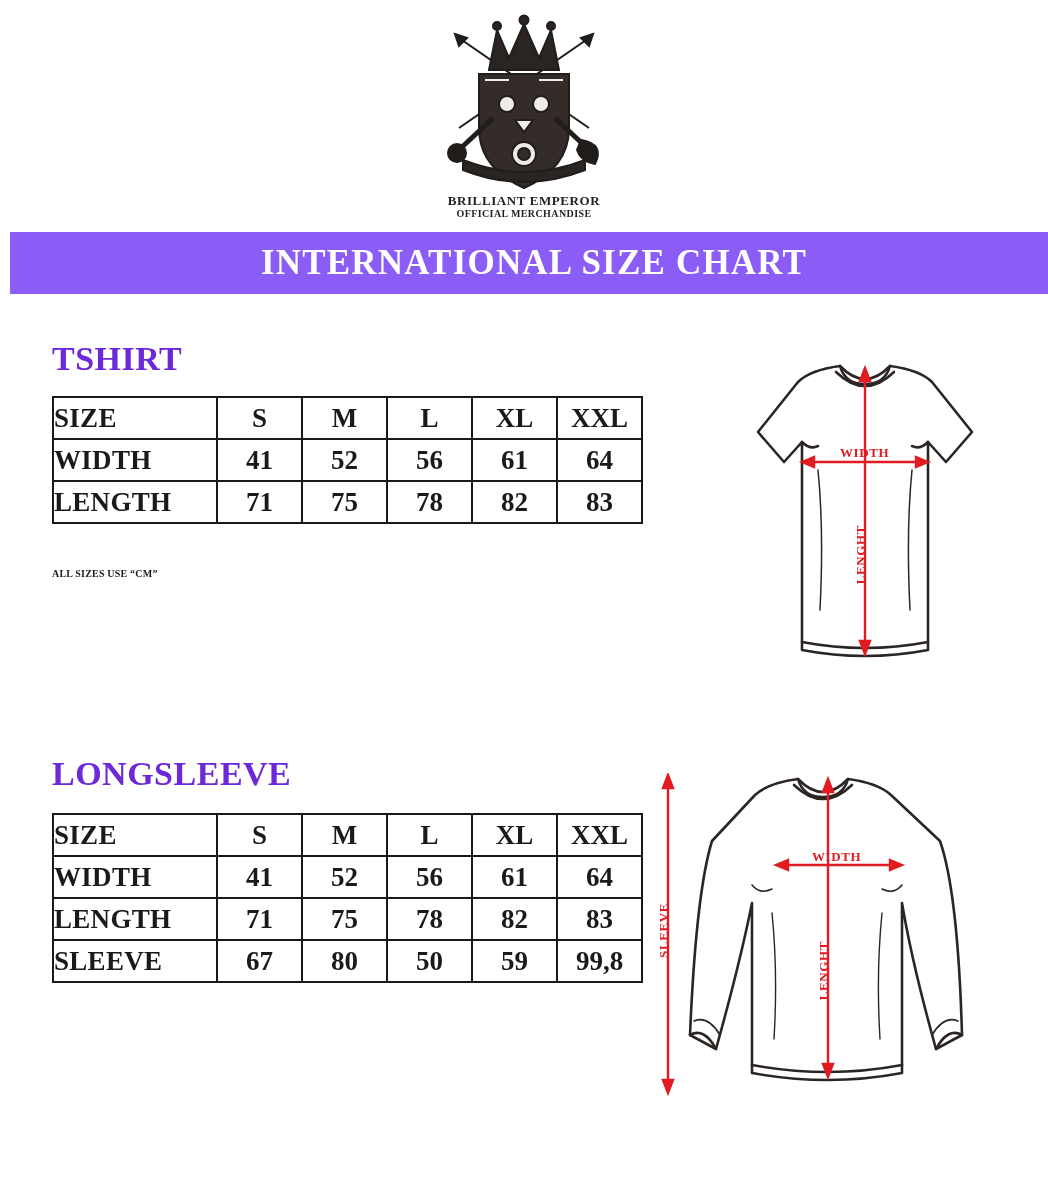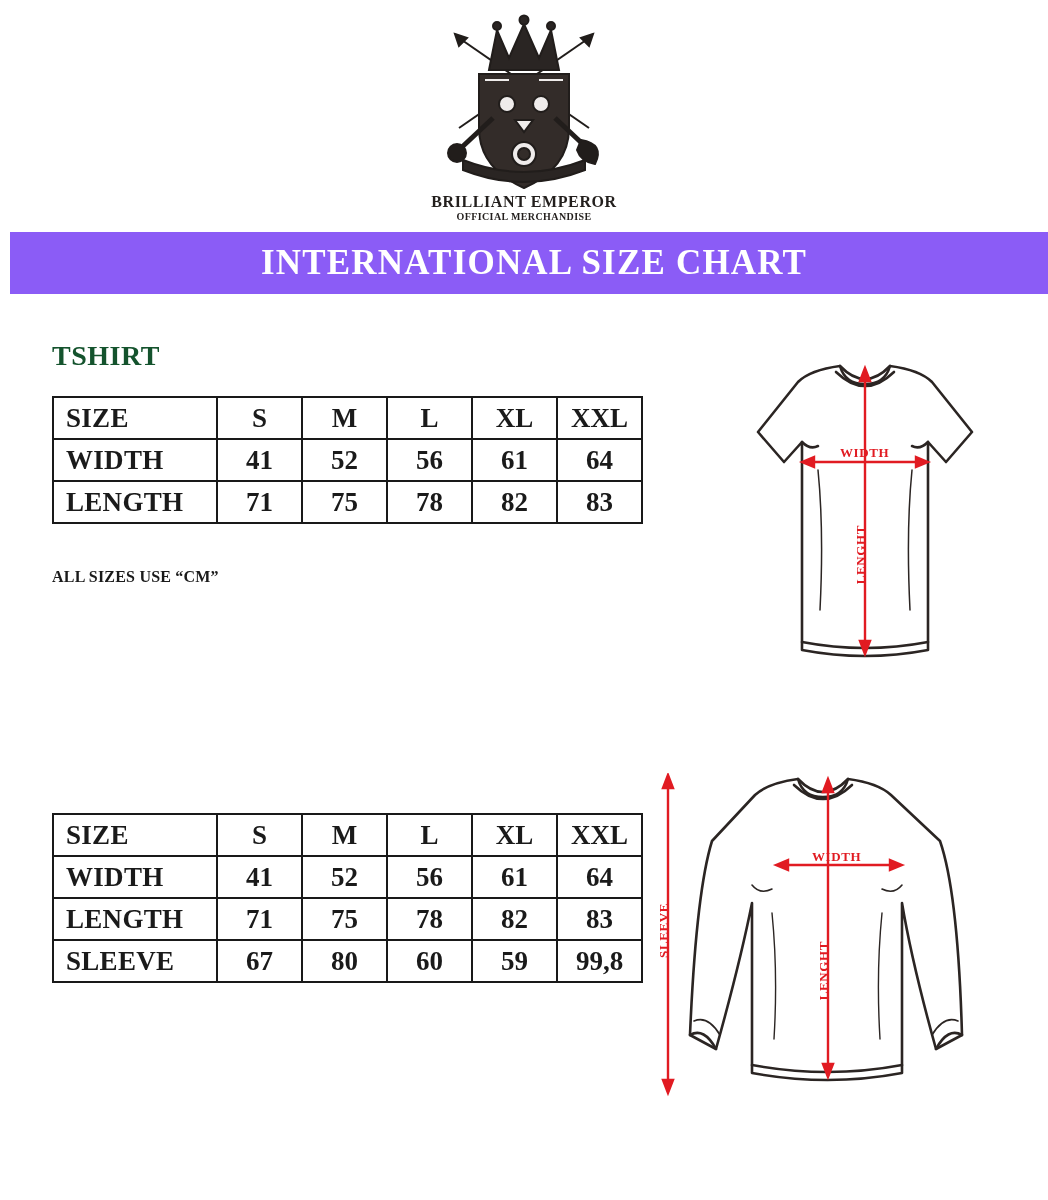--- a/index.html
+++ b/index.html
@@ -34,21 +34,21 @@
   }
   .crest svg { display: block; }
   .logo-text {
     text-align: center;
     line-height: 1.05;
     margin-top: -4px;
   }
   .logo-text .brand {
     font-family: "Liberation Serif", serif;
     font-weight: bold;
-    font-size: 16px;
+    font-size: 13px;
     letter-spacing: 0.6px;
     color: #231f1d;
   }
   .logo-text .sub {
     font-family: "Liberation Serif", serif;
     font-weight: bold;
     font-size: 10px;
     letter-spacing: 0.4px;
     color: #231f1d;
     margin-top: 1px;
@@ -82,23 +82,23 @@
   }
   #tshirt-section { top: 340px; height: 380px; }
   #longsleeve-section { top: 755px; height: 390px; }
 
   .section-heading {
     position: absolute;
     left: 52px;
     top: 0;
     font-family: "Liberation Serif", serif;
     font-weight: bold;
-    font-size: 28px;
+    font-size: 34px;
     letter-spacing: 0.5px;
-    color: #14532d;
+    color: #6d28d9;
   }
 
   
   table.size-table {
     position: absolute;
     left: 52px;
     border-collapse: collapse;
     border: 2.5px solid #191919;
   }
   #tshirt-table { top: 56px; }
@@ -108,34 +108,34 @@
     border: 2px solid #191919;
     font-family: "Liberation Serif", serif;
     font-weight: bold;
     text-align: center;
     height: 42px;
     box-sizing: border-box;
   }
   table.size-table td.rowhead {
     width: 164px;
     text-align: left;
-    padding-left: 12px;
+    padding-left: 0;
     font-size: 27px;
     letter-spacing: 0.3px;
   }
   table.size-table td.val {
     width: 85px;
     font-size: 27px;
   }
 
   .note {
     position: absolute;
     left: 52px;
     font-family: "Liberation Serif", serif;
-    font-size: 16px;
+    font-size: 10px;
     font-weight: bold;
     color: #1a1a1a;
     letter-spacing: 0.2px;
   }
   #tshirt-note { top: 228px; }
 
   
   .illus {
     position: absolute;
   }
@@ -266,20 +266,21 @@
         <polygon points="175,18 170,31 180,31"></polygon>
         <polygon points="175,304 170,291 180,291"></polygon>
       </g>
     </svg>
     <div class="measure-label" style="left:150px; top:95px;">WIDTH</div>
     <div class="measure-label vertical-label" style="left:163px; top:175px;">LENGHT</div>
   </div>
 </div>
 
 <div class="section" id="longsleeve-section">
+  <div class="section-heading">LONGSLEEVE</div>
 
   <table class="size-table" id="longsleeve-table">
     <tbody>
         <tr>
       <td class="rowhead">SIZE</td>
       <td class="val">S</td>
       <td class="val">M</td>
       <td class="val">L</td>
       <td class="val">XL</td>
       <td class="val">XXL</td>
@@ -297,21 +298,21 @@
       <td class="val">71</td>
       <td class="val">75</td>
       <td class="val">78</td>
       <td class="val">82</td>
       <td class="val">83</td>
     </tr>
     <tr>
       <td class="rowhead">SLEEVE</td>
       <td class="val">67</td>
       <td class="val">80</td>
-      <td class="val">60</td>
+      <td class="val">50</td>
       <td class="val">59</td>
       <td class="val">99,8</td>
     </tr>
   </tbody>
     </table>
 
   <div class="illus" id="longsleeve-illus">
     <svg width="370" height="340" viewBox="0 0 370 340" aria-hidden="true">
       <g fill="none" stroke="#2b2523" stroke-width="2.6" stroke-linejoin="round" stroke-linecap="round">
 

